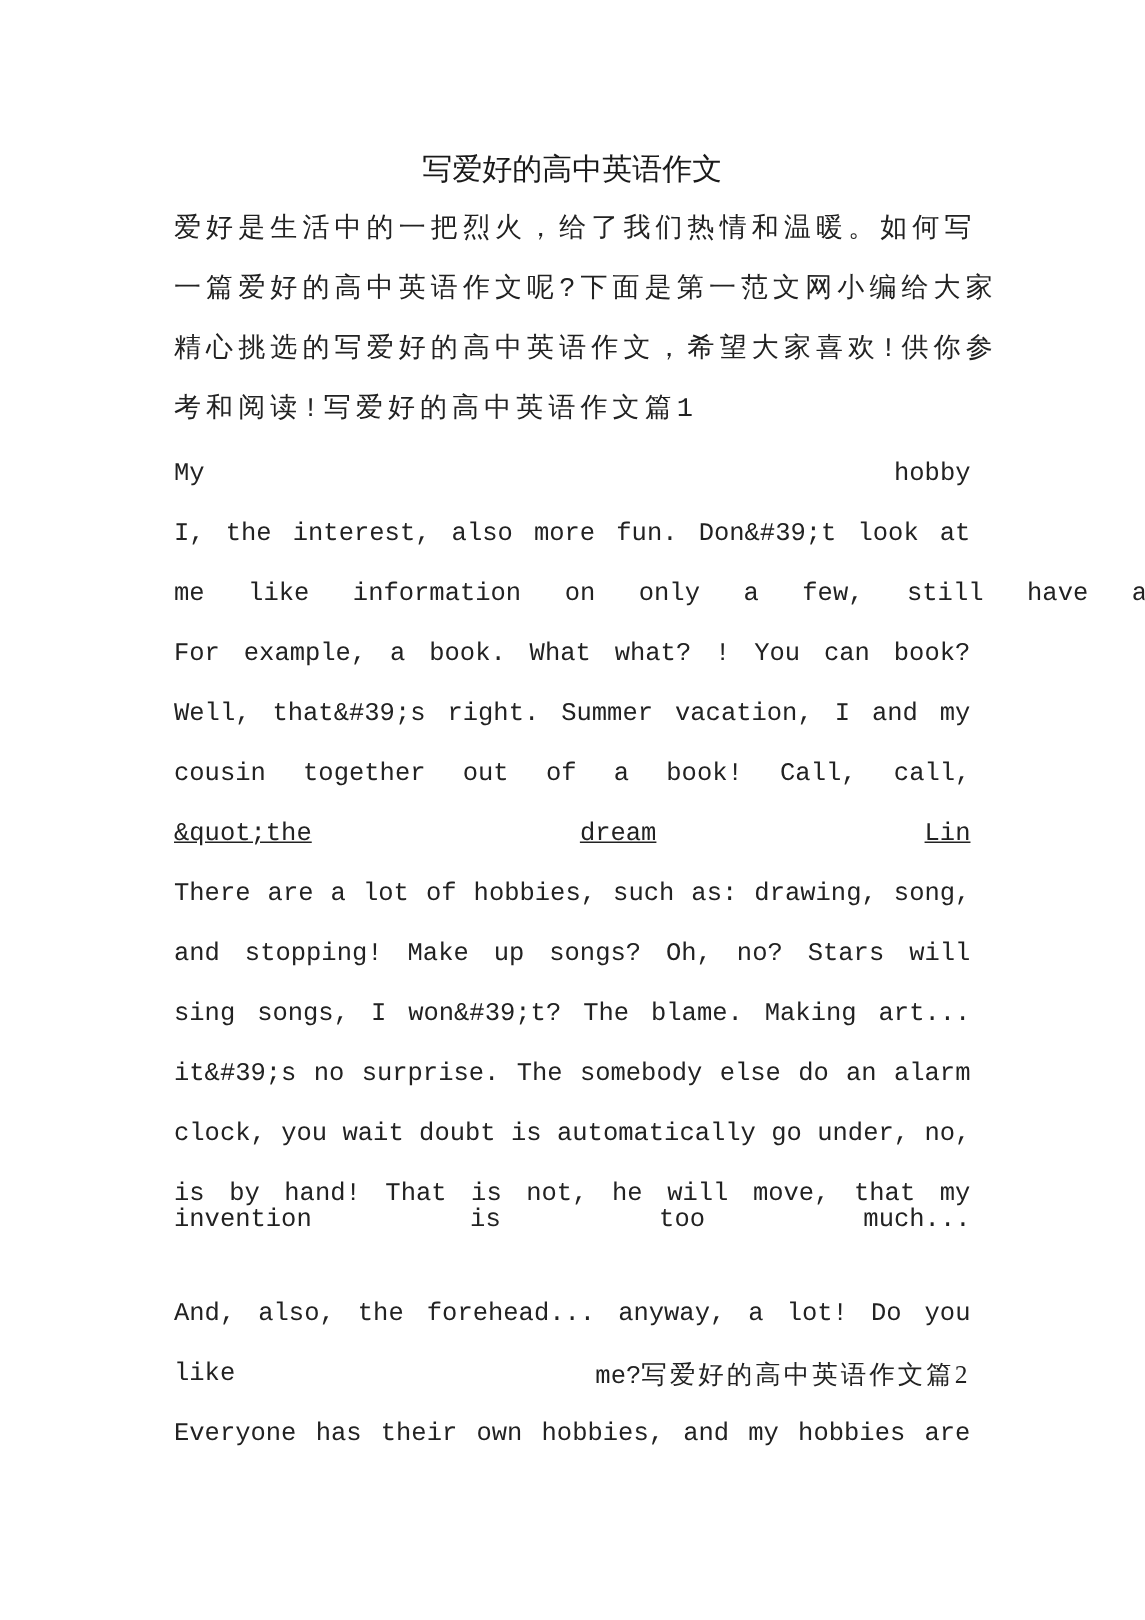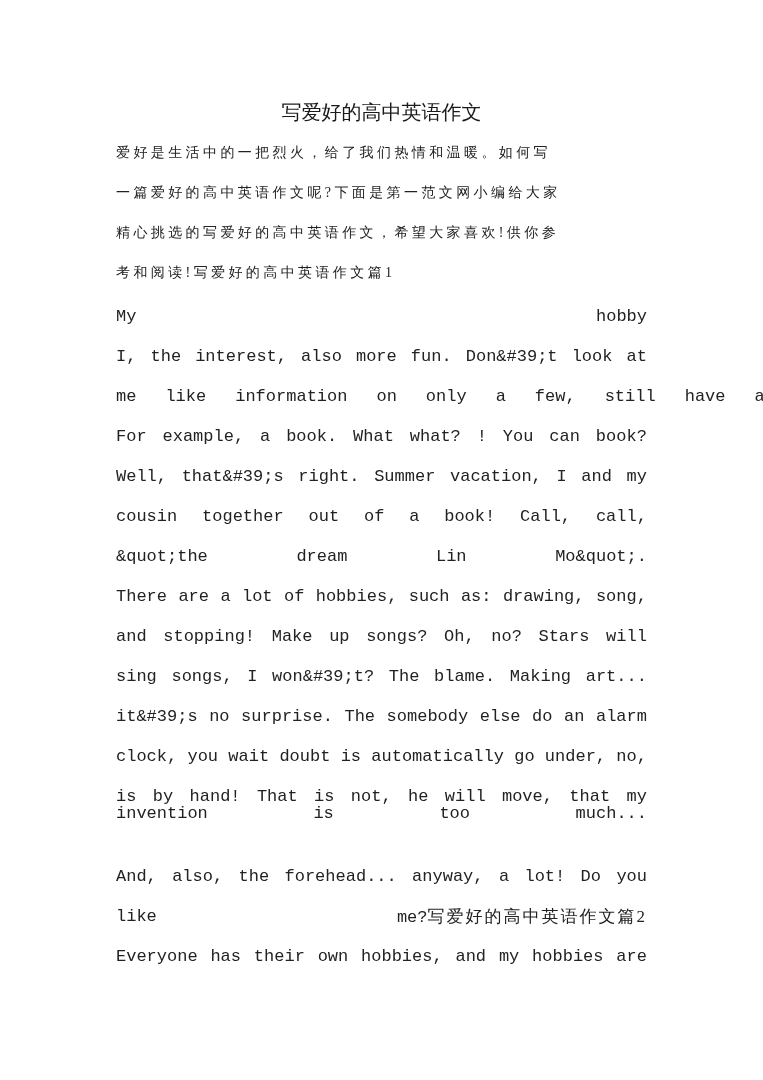--- a/index.html
+++ b/index.html
@@ -33,22 +33,22 @@
       font-size: 20px;
       color: #1a1a1a;
       letter-spacing: 0px;
     }
     .cn-line {
       position: absolute;
       left: 116px;
       width: 531px;
       height: 40px;
       line-height: 40px;
-      font-family: Liberation Serif, serif;
-      font-size: 14px;
+      font-family: Liberation Mono, monospace;
+      font-size: 18px;
       color: #222;
       white-space: nowrap;
       letter-spacing: 3.4px;
     }
     .en-line {
       position: absolute;
       left: 116px;
       width: 531px;
       height: 40px;
       line-height: 40px;
@@ -131,25 +131,24 @@
       <div class="en-line" style="top: 497px; align-items: center;">
         <span class="w">cousin</span>
         <span class="w">together</span>
         <span class="w">out</span>
         <span class="w">of</span>
         <span class="w">a</span>
         <span class="w">book!</span>
         <span class="w">Call,</span>
         <span class="w">call,</span>
       </div>
-      <div class="en-line" style="top: 537px;">
+      <div class="en-line" style="top: 537px; text-decoration: underline;">
         <span class="w">&amp;quot;the</span>
         <span class="w">dream</span>
         <span class="w">Lin</span>
-        <span class="w">Mo&amp;quot;.</span>
       </div>
       <div class="en-line" style="top: 577px;">
         <span class="w">There</span>
         <span class="w">are</span>
         <span class="w">a</span>
         <span class="w">lot</span>
         <span class="w">of</span>
         <span class="w">hobbies,</span>
         <span class="w">such</span>
         <span class="w">as:</span>

